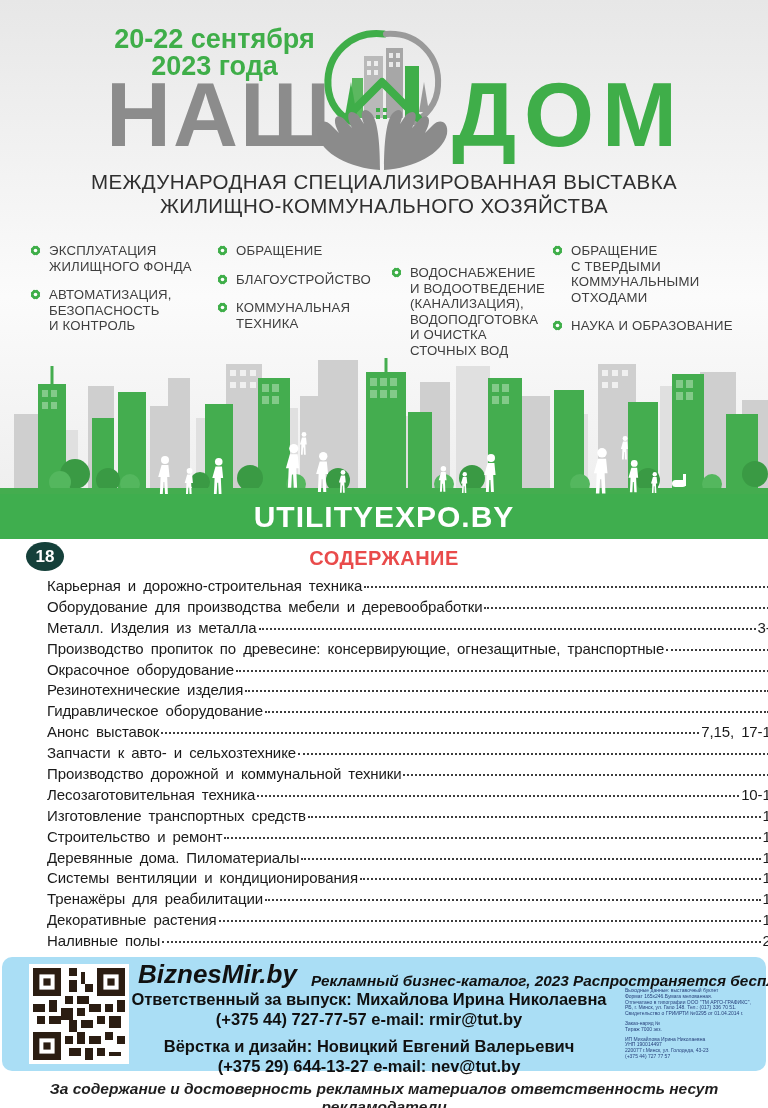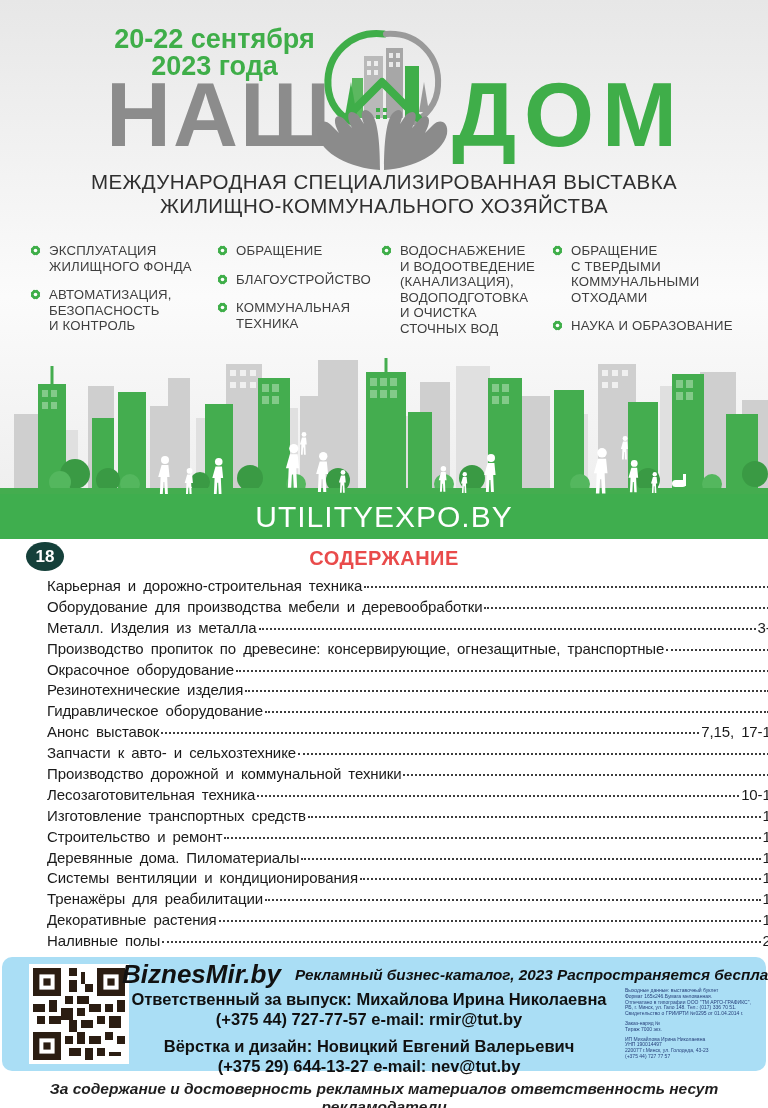--- a/index.html
+++ b/index.html
@@ -19,39 +19,39 @@
   .subtitle{position:absolute;left:0;top:170px;width:768px;text-align:center;
             color:#2f2f2f;font-size:20.5px;line-height:24px;letter-spacing:.4px;}
   .topics{position:absolute;left:0;top:243px;width:768px;}
   .topic-col{position:absolute;top:0;}
   .topic-item{display:flex;align-items:flex-start;margin-bottom:13px;}
   .topic-item .gear{flex:0 0 11px;margin:2px 8px 0 0;}
   .topic-text{color:#3e3e3e;font-size:13.2px;line-height:15.5px;white-space:pre-line;letter-spacing:.2px;}
   .skyline{position:absolute;left:0;top:356px;}
   .banner{position:absolute;left:0;top:494px;width:768px;height:45px;background:#3fae4e;
           display:flex;align-items:center;justify-content:center;}
-  .banner-text{color:#fff;font-weight:normal;font-size:30px;letter-spacing:1px;}
+  .banner-text{color:#fff;font-weight:bold;font-size:30px;letter-spacing:1px;}
   
   .badge{position:absolute;left:26px;top:542px;width:38px;height:29px;border-radius:50%;
          background:#15403a;color:#fff;font-weight:bold;font-size:17px;
          display:flex;align-items:center;justify-content:center;}
   .toc-heading{position:absolute;left:0;top:547px;width:768px;text-align:center;
                color:#e94b4b;font-weight:bold;font-size:20px;letter-spacing:.5px;}
   .toc{position:absolute;left:10px;top:577px;width:732px;margin-left:37px;}
   .toc-row{display:flex;align-items:baseline;height:20.9px;color:#1a1a1a;
            font-size:15px;word-spacing:3px;letter-spacing:-.1px;}
   .toc-title{white-space:nowrap;}
   .toc-leader{flex:1;border-bottom:2px dotted #3c3c3c;margin:0 2px;transform:translateY(-3px);}
   .toc-page{white-space:nowrap;}
   
   .footer-box{position:absolute;left:2px;top:957px;width:764px;height:114px;
               background:#aadef5;border-radius:10px;}
   .qr{position:absolute;left:27px;top:7px;}
-  .footer-head{position:absolute;left:120px;top:2px;width:620px;display:flex;
-               align-items:center;gap:14px;}
+  .footer-head{position:absolute;left:136px;top:2px;width:620px;display:flex;
+               align-items:flex-end;gap:14px;}
   .footer-brand{font-size:26px;font-weight:bold;font-style:italic;color:#111;white-space:nowrap;}
   .footer-tagline{font-size:15.3px;font-weight:bold;font-style:italic;color:#111;white-space:nowrap;}
   .footer-center{position:absolute;left:118px;top:32px;width:498px;text-align:center;color:#101010;}
   .fc-line{font-size:16.5px;font-weight:bold;line-height:20px;}
   .fc-gap{height:7px;}
   .imprint{position:absolute;right:7px;top:31px;width:134px;color:#29427c;
            font-size:5px;line-height:5.8px;}
   .imprint-group{white-space:pre-line;margin-bottom:4px;}
   .bottom-note{position:absolute;left:0;top:1080px;width:768px;text-align:center;
                color:#1f1f1f;font-weight:bold;font-style:italic;font-size:15.5px;}
@@ -171,21 +171,21 @@
                 <rect x="1.6" y="1.6" width="7.8" height="7.8" rx="1.6" transform="rotate(22.5 5.5 5.5)"></rect>
                 <rect x="1.6" y="1.6" width="7.8" height="7.8" rx="1.6" transform="rotate(67.5 5.5 5.5)"></rect>
                 <circle cx="5.5" cy="5.5" r="3.9"></circle>
               </g>
               <circle cx="5.5" cy="5.5" r="1.8" fill="#fff"></circle>
             </svg>
           <div class="topic-text">КОММУНАЛЬНАЯ
 ТЕХНИКА</div>
         </div>
         </div>
-      <div class="topic-col" style="left:381px;width:165px;">
+      <div class="topic-col" style="left:391px;width:165px;margin-top:22px;">
 
       <div class="topic-item">
           <svg class="gear gearsvg" width="11" height="11" viewBox="0 0 11 11">
               <g fill="#3fae49">
                 <rect x="1.6" y="1.6" width="7.8" height="7.8" rx="1.6" transform="rotate(22.5 5.5 5.5)"></rect>
                 <rect x="1.6" y="1.6" width="7.8" height="7.8" rx="1.6" transform="rotate(67.5 5.5 5.5)"></rect>
                 <circle cx="5.5" cy="5.5" r="3.9"></circle>
               </g>
               <circle cx="5.5" cy="5.5" r="1.8" fill="#fff"></circle>
             </svg>

